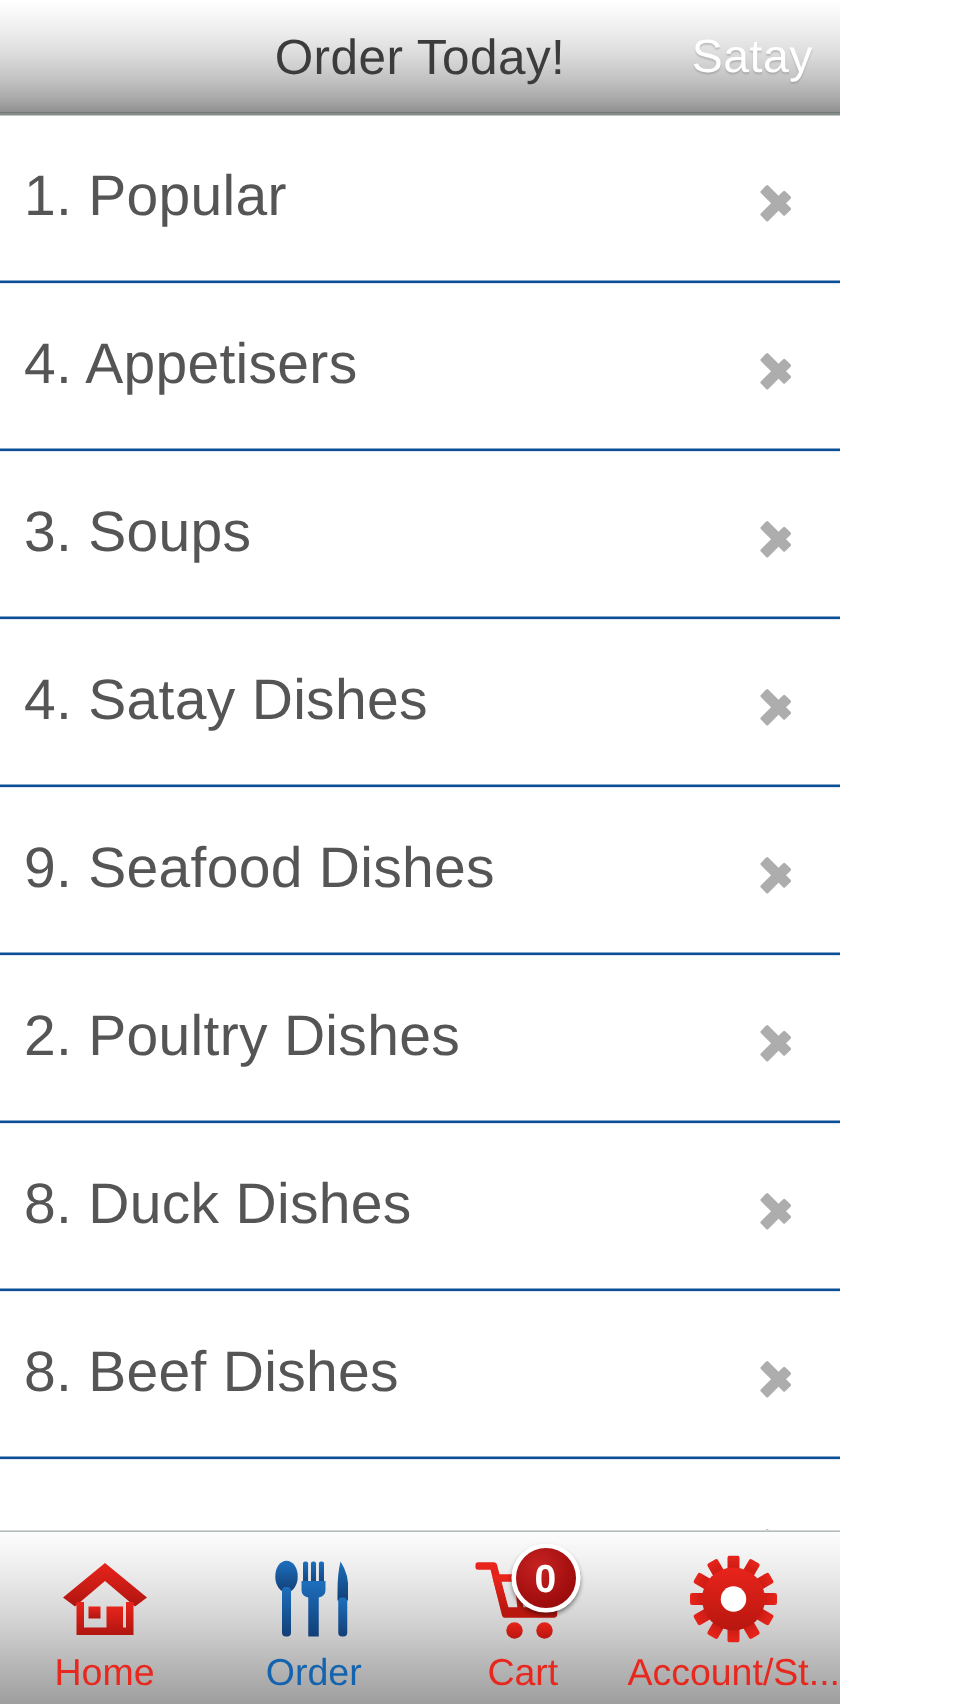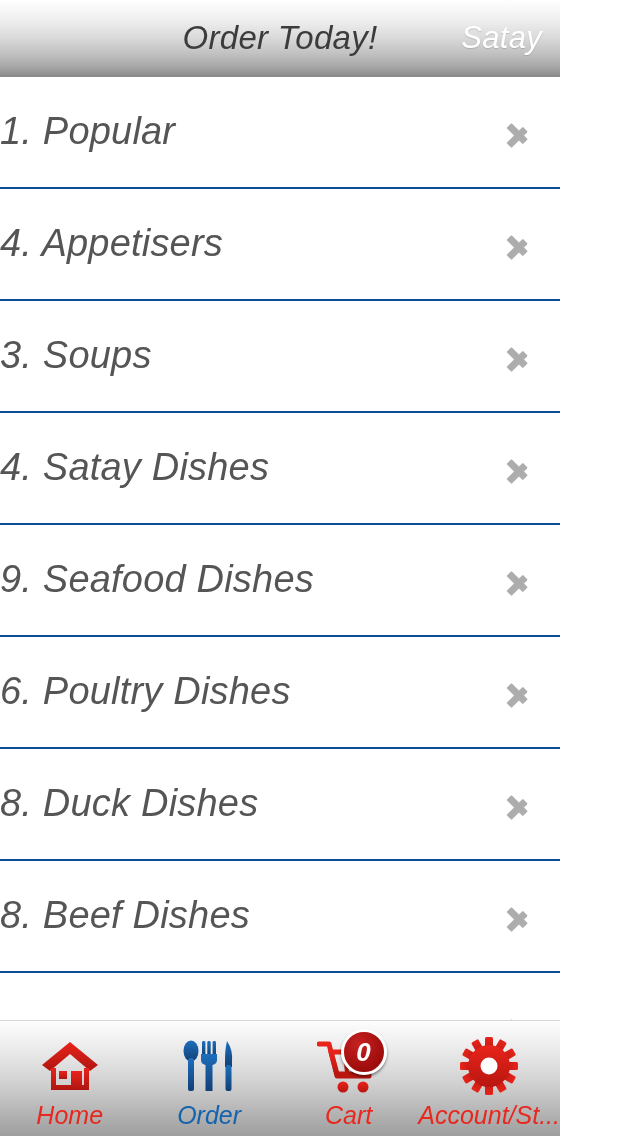--- a/index.html
+++ b/index.html
@@ -7,21 +7,20 @@
     width:640px; height:1136px;
     font-family:"Liberation Sans", sans-serif;
     background:#ffffff;
     overflow:hidden;
   }
   #app {
     position:relative;
     width:560px; height:1136px;
     display:flex; flex-direction:column;
     background:#14532d;
-    font-style:italic;
   }
 
   
   .header {
     position:relative;
     flex:0 0 77px; height:77px;
     background:linear-gradient(to bottom,
        #ffffff 0%, #fafafa 8%, #efefef 26%,
        #dcdcdc 48%, #c3c3c3 70%, #a9a9a9 88%, #8f8f8f 100%);
     border-bottom:2px solid #8a8a8a;
@@ -50,21 +49,21 @@
   .list {
     flex:1 1 auto;
     overflow:hidden;
     background:#ffffff;
     position:relative;
   }
   .list-row {
     position:relative;
     height:112px;
     display:flex; align-items:center;
-    padding:0 20px 0 0;
+    padding:0 20px 0 16px;
     background:#ffffff;
     border-bottom:2px solid #0d4f96;
     cursor:pointer;
   }
   .list-row::after {
     content:"";
     position:absolute;
     left:0; right:0; bottom:-12px;
     height:10px;
     background:linear-gradient(to bottom, #fbfbfb 0%, #ffffff 100%);
@@ -177,21 +176,21 @@
       <span class="list-label">4. Satay Dishes</span>
       <span class="chev"></span>
     </div>
 
     <div class="list-row">
       <span class="list-label">9. Seafood Dishes</span>
       <span class="chev"></span>
     </div>
 
     <div class="list-row">
-      <span class="list-label">6. Poultry Dishes</span>
+      <span class="list-label">2. Poultry Dishes</span>
       <span class="chev"></span>
     </div>
 
     <div class="list-row">
       <span class="list-label">8. Duck Dishes</span>
       <span class="chev"></span>
     </div>
 
     <div class="list-row">
       <span class="list-label">8. Beef Dishes</span>

